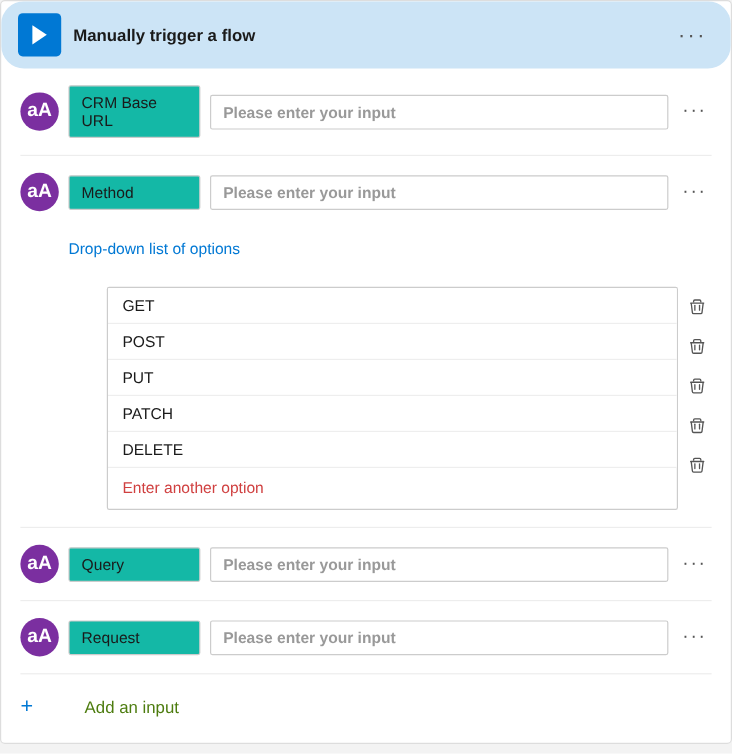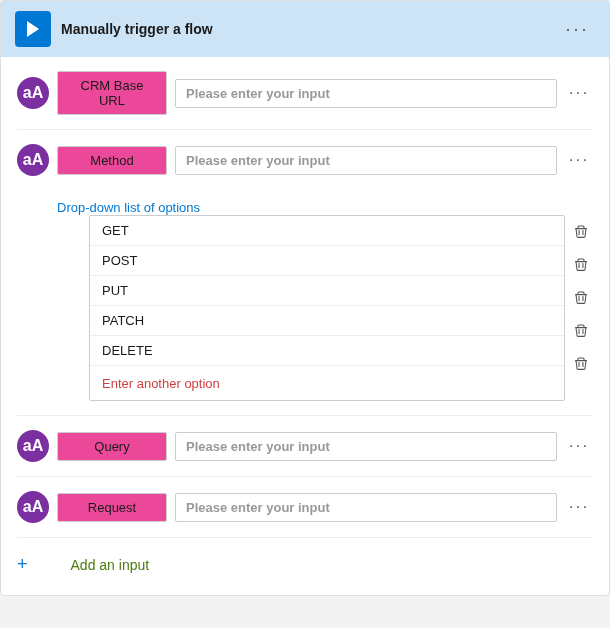--- a/index.html
+++ b/index.html
@@ -17,20 +17,21 @@
       border: 1px solid #ddd;
       border-radius: 4px;
       overflow: hidden;
     }
     .card-header {
       background: #cce4f6;
       display: flex;
       align-items: center;
       padding: 10px 14px;
       justify-content: space-between;
+      border-radius: 19px;
     }
     .header-left {
       display: flex;
       align-items: center;
       gap: 10px;
     }
     .header-icon {
       width: 36px;
       height: 36px;
       background: #0078d4;
@@ -82,22 +83,21 @@
       flex-shrink: 0;
     }
     .label-box {
       min-width: 110px;
       max-width: 110px;
       border: 1px solid #ccc;
       border-radius: 2px;
       padding: 6px 10px;
       font-size: 13px;
       color: #1a1a1a;
-      background: #ec4899;
-      text-align: center;
+      background: #14b8a6;
     }
     .input-field {
       flex: 1;
       border: 1px solid #ccc;
       border-radius: 2px;
       padding: 6px 10px;
       font-size: 13px;
       color: #666;
       background: #fff;
       outline: none;
@@ -116,21 +116,21 @@
       letter-spacing: 1.5px;
     }
     .dropdown-section {
       padding: 10px 0 14px 40px;
       border-bottom: 1px solid #ededed;
     }
     .dropdown-label {
       color: #0078d4;
       font-size: 13px;
       font-weight: 500;
-      margin-bottom: 0;
+      margin-bottom: 24px;
     }
     .options-table {
       border: 1px solid #ccc;
       border-radius: 2px;
       overflow: hidden;
       width: 100%;
     }
     .option-row {
       display: flex;
       align-items: center;

